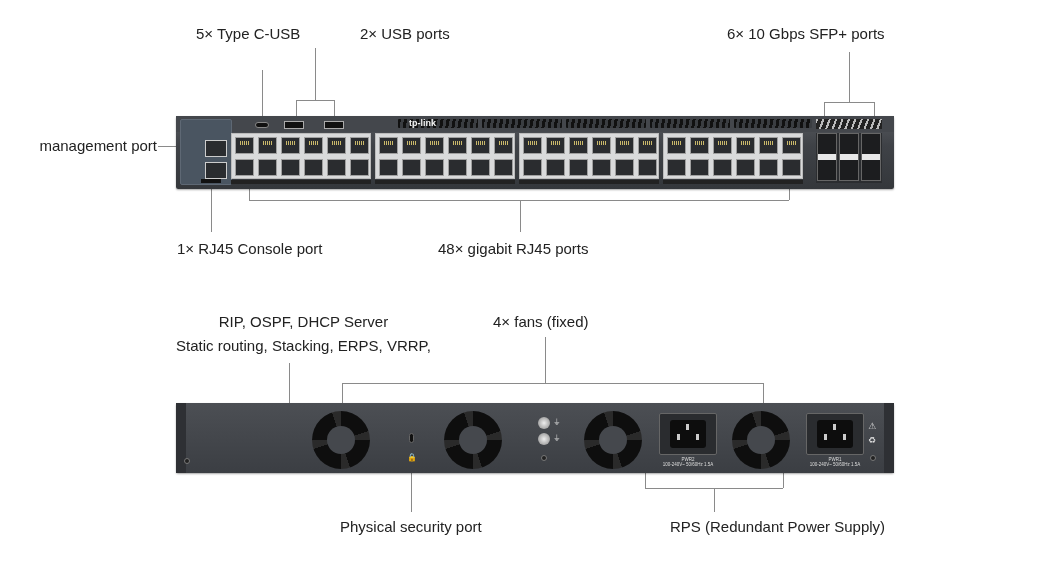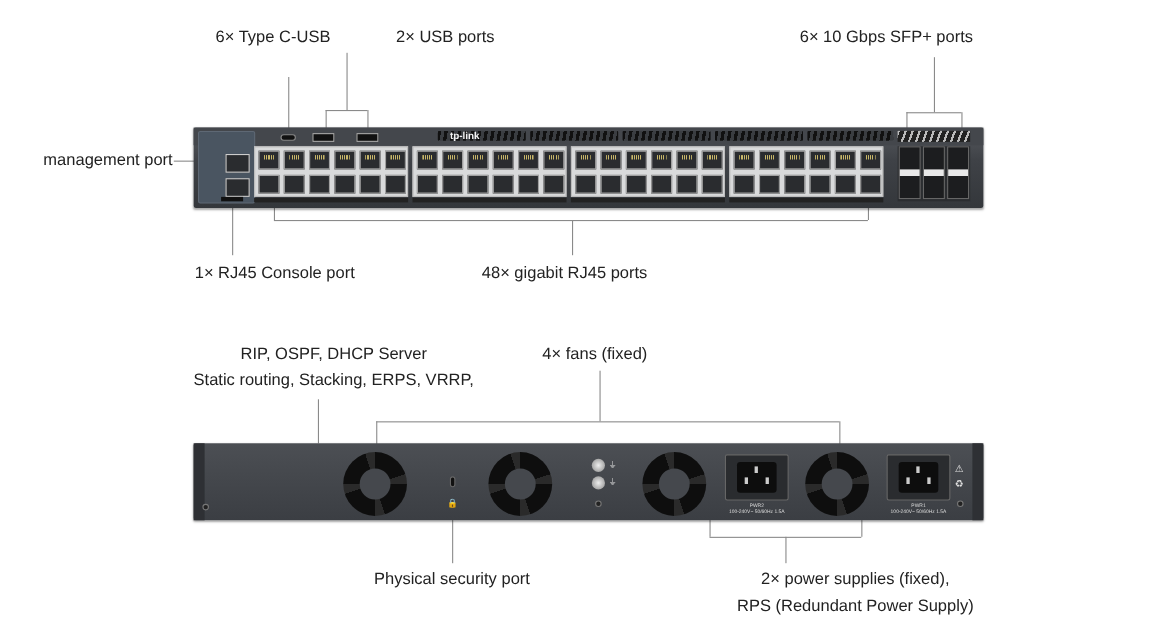--- a/index.html
+++ b/index.html
@@ -53,21 +53,21 @@
   .psu-socket { position: absolute; left: 10px; top: 6px; width: 36px; height: 28px; background: #0d0d0d; border-radius: 3px; }
   .psu-pin { position: absolute; width: 3px; height: 6px; background: #ccc; }
   .psu-label { position: absolute; top: 54px; font-size: 4.5px; color: #ddd; text-align: center; width: 80px; line-height: 5px; }
   .warn-icon { position: absolute; left: 692px; top: 18px; font-size: 9px; color: #ddd; }
   .recycle-icon { position: absolute; left: 692px; top: 32px; font-size: 9px; color: #ddd; }
 </style>
 </head>
 <body>
 
 <div class="label" style="left:196px; top:22px;">
-  <div>6× Type C-USB</div>
+  <div>5× Type C-USB</div>
 </div>
 <div class="label" style="left:360px; top:22px;">2× USB ports</div>
 <div class="label" style="left:727px; top:22px;">6× 10 Gbps SFP+ ports</div>
 <div class="label" style="left:22px; top:134px; text-align:right; width:135px;">
   <div>management port</div>
 </div>
 <div class="label" style="left:177px; top:237px;">1× RJ45 Console port</div>
 <div class="label" style="left:438px; top:237px;">48× gigabit RJ45 ports</div>
 
 <div class="line vline" style="left:262px; top:70px; height:48px;"></div>
@@ -173,21 +173,20 @@
   </div>
 </div>
 
 <div class="label" style="left:176px; top:310px;">
   <div>RIP, OSPF, DHCP Server</div>
   <div>Static routing, Stacking, ERPS, VRRP,</div>
 </div>
 <div class="label" style="left:493px; top:310px;">4× fans (fixed)</div>
 <div class="label" style="left:340px; top:515px;">Physical security port</div>
 <div class="label" style="left:670px; top:515px;">
-  <div>2× power supplies (fixed),</div>
   <div>RPS (Redundant Power Supply)</div>
 </div>
 
 <div class="line vline" style="left:289px; top:363px; height:40px;"></div>
 <div class="line vline" style="left:545px; top:337px; height:46px;"></div>
 <div class="line hline" style="left:342px; top:383px; width:421px;"></div>
 <div class="line vline" style="left:342px; top:383px; height:22px;"></div>
 <div class="line vline" style="left:763px; top:383px; height:22px;"></div>
 <div class="line vline" style="left:411px; top:468px; height:44px;"></div>
 <div class="line hline" style="left:645px; top:488px; width:138px;"></div>

